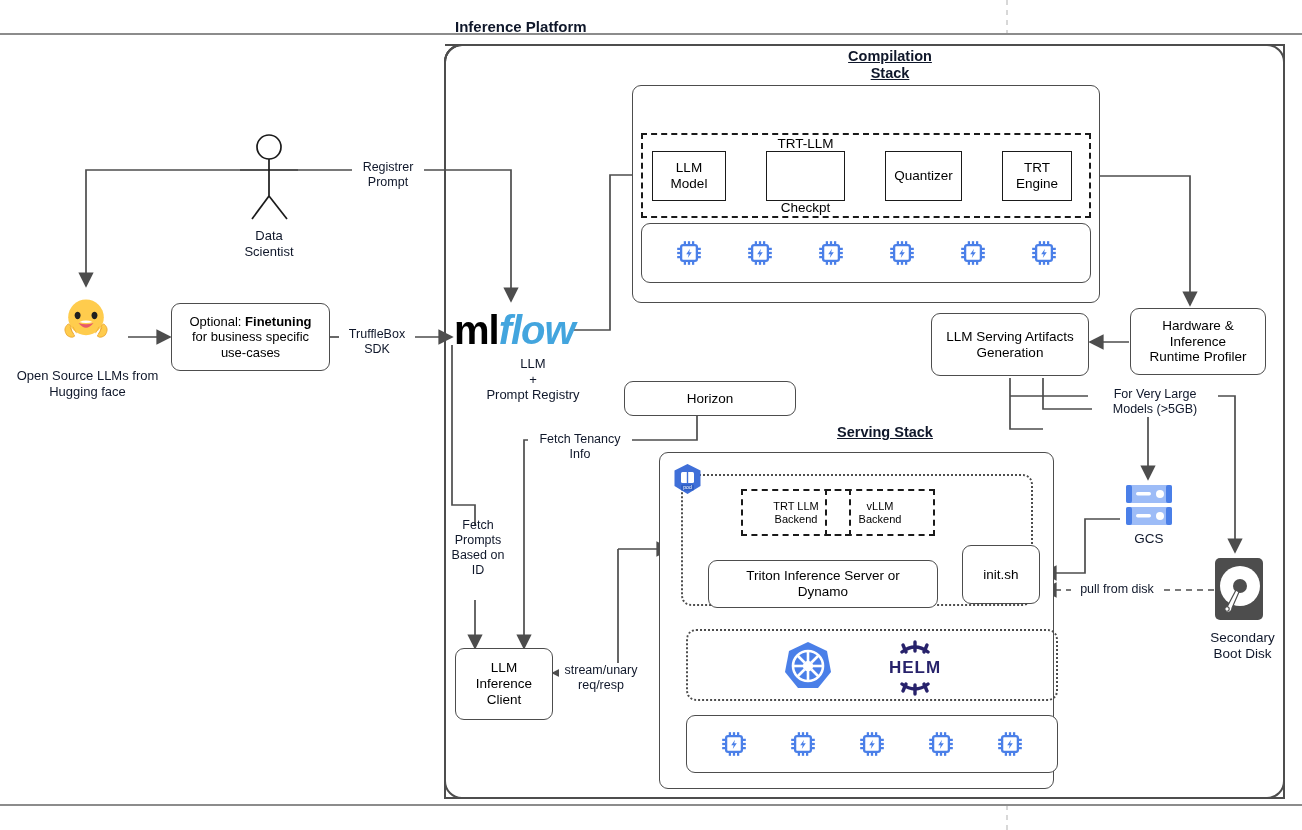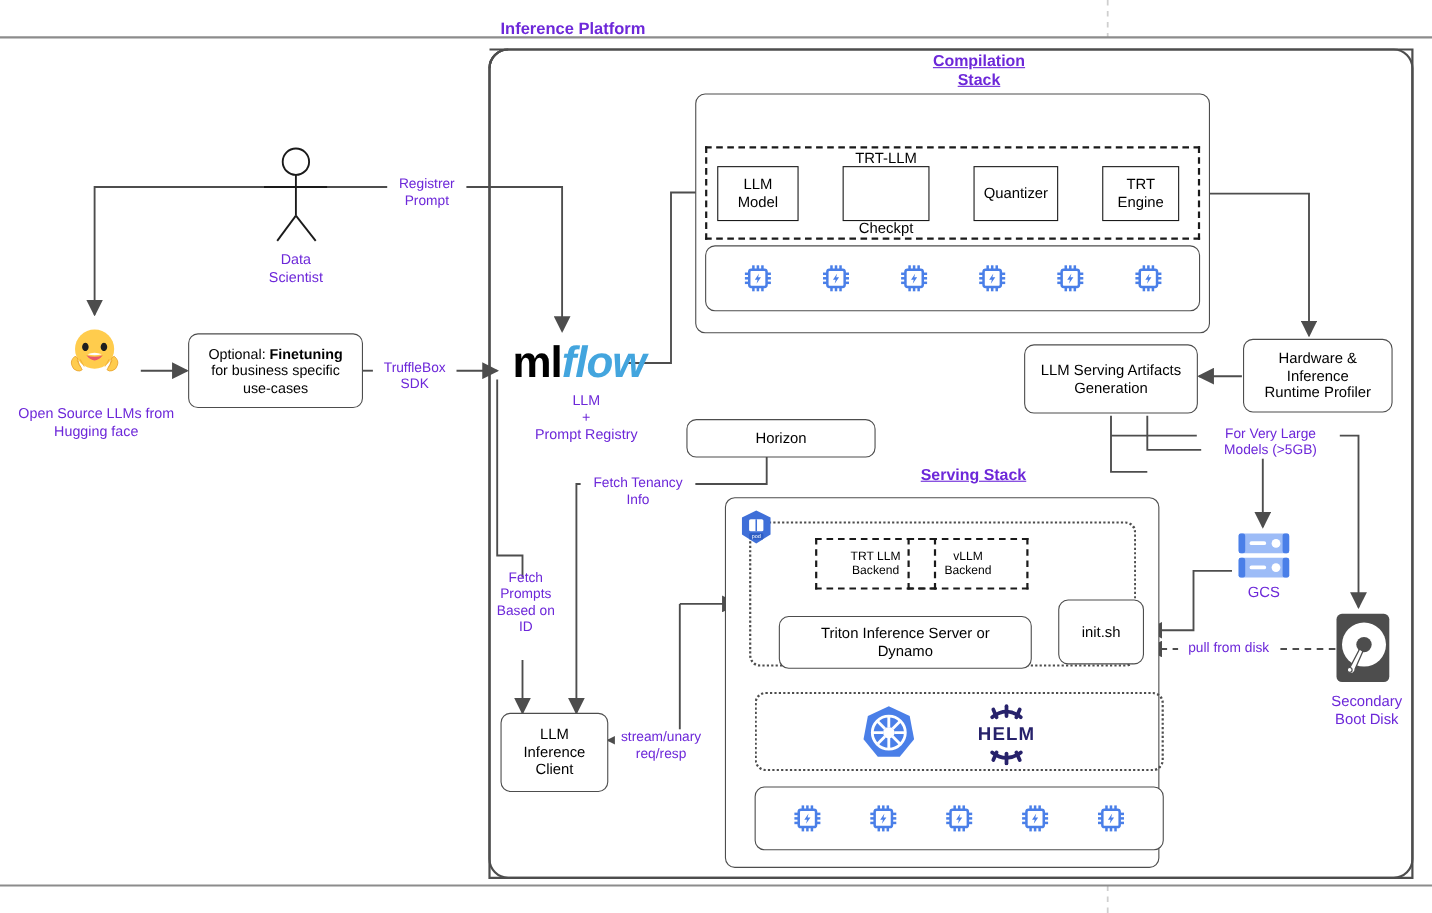--- a/index.html
+++ b/index.html
@@ -6,21 +6,21 @@
   body{width:1302px;height:830px;position:relative;overflow:hidden;
        font-family:"Liberation Sans","DejaVu Sans",sans-serif;color:#000;}
   #stage{position:absolute;left:0;top:0;width:1302px;height:830px;}
   svg.lay{position:absolute;left:0;top:0;width:1302px;height:830px;pointer-events:none;}
   .node{position:absolute;box-sizing:border-box;display:flex;align-items:center;
         justify-content:center;text-align:center;line-height:1.18;}
   .boxr{border:1.6px solid #4d4d4d;border-radius:9px;background:#fff;}
   .boxs{border:1.5px solid #1a1a1a;background:#fff;}
   .dashed{border:2px dashed #1a1a1a;background:transparent;}
   .dotted{border:2px dotted #4d4d4d;border-radius:10px;background:transparent;}
-  .lbl{position:absolute;text-align:center;line-height:1.2;color:#6d28d9;}
+  .lbl{position:absolute;text-align:center;line-height:1.2;color:#0f172a;}
   .ttl{font-weight:bold;text-decoration:underline;}
   .hdr{font-weight:bold;}
   .gpu-row{position:absolute;display:flex;align-items:center;justify-content:space-around;}
   .mlflow{position:absolute;font-size:40px;font-weight:bold;letter-spacing:-1px;
           white-space:nowrap;}
   .mlflow .ml{color:#000;}
   .mlflow .flow{color:#43A5DE;font-style:italic;font-weight:bold;}
 </style>
 </head>
 <body>
@@ -145,21 +145,21 @@
   <div class="lbl" style="left:352px;top:160px;width:72px;font-size:12.5px;">
     <div>Registrer</div>
     <div>Prompt</div>
   </div>
 
   <div class="lbl" style="left:339px;top:327px;width:76px;font-size:12.5px;background:#fff;">
     <div>TruffleBox</div>
     <div>SDK</div>
   </div>
 
-  <div class="mlflow" style="left:454px;top:308px;margin-left:12px;">
+  <div class="mlflow" style="left:454px;top:308px;">
     <span class="ml">ml</span><span class="flow">flow</span>
   </div>
   <div class="lbl" style="left:448px;top:356px;width:170px;font-size:13px;">
     <div>LLM</div>
     <div>+</div>
     <div>Prompt Registry</div>
   </div>
 
   <div class="lbl" style="left:443px;top:518px;width:70px;font-size:12.5px;">
     <div>Fetch</div>

